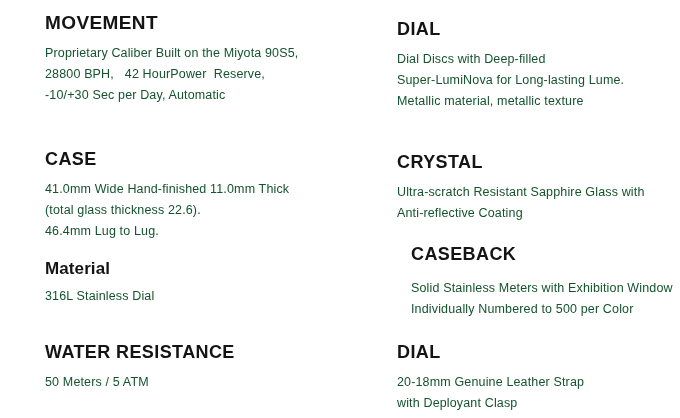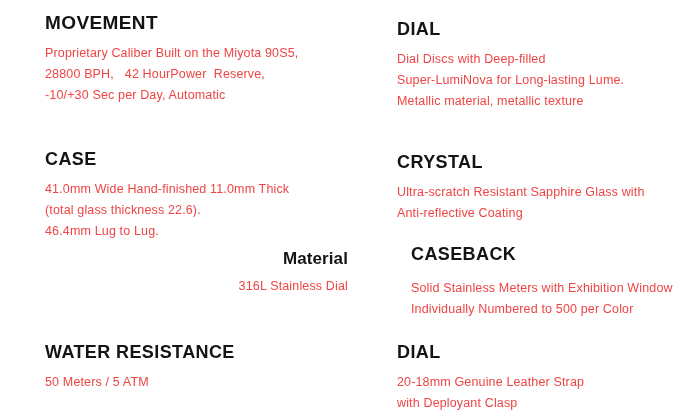--- a/index.html
+++ b/index.html
@@ -50,21 +50,21 @@
   .spec-heading.size-sm { font-size: 17px; letter-spacing: 0.1px; }
 
   .spec-body {
     margin: 0;
     padding: 0;
     list-style: none;
   }
   .spec-line {
     font-family: "Liberation Sans", sans-serif;
     font-size: 12.5px;
-    color: #ef4444;
+    color: #14532d;
     line-height: 21px;
     letter-spacing: 0.15px;
     white-space: pre;
   }
 </style>
 </head>
 <body>
 
 <div class="spec-sheet">
 
@@ -81,21 +81,21 @@
 
     <section class="spec-block" style="top:150px;">
       <h2 class="spec-heading size-md">CASE</h2>
       <ul class="spec-body">
         <li class="spec-line">41.0mm Wide Hand-finished 11.0mm Thick</li>
         <li class="spec-line">(total glass thickness 22.6).</li>
         <li class="spec-line">46.4mm Lug to Lug.</li>
       </ul>
     </section>
 
-    <section class="spec-block" style="top:250px;text-align:right;">
+    <section class="spec-block" style="top:260px;">
       <h2 class="spec-heading size-sm" style="margin-bottom:8px;">Material</h2>
       <ul class="spec-body">
         <li class="spec-line">316L Stainless Dial</li>
       </ul>
     </section>
 
     <section class="spec-block" style="top:343px;">
       <h2 class="spec-heading size-md">WATER RESISTANCE</h2>
       <ul class="spec-body">
         <li class="spec-line">50 Meters / 5 ATM</li>

